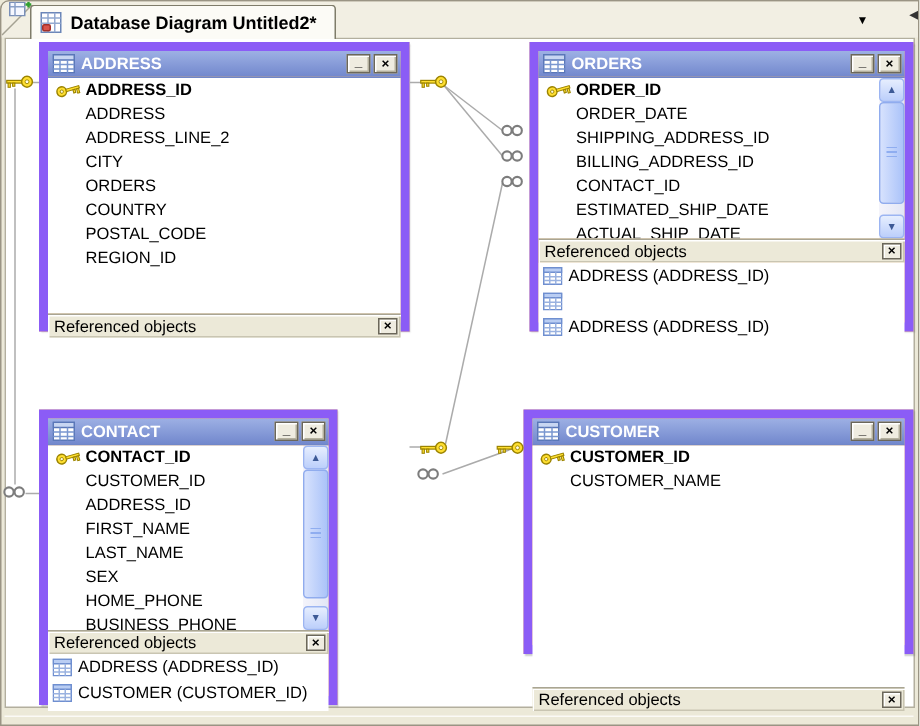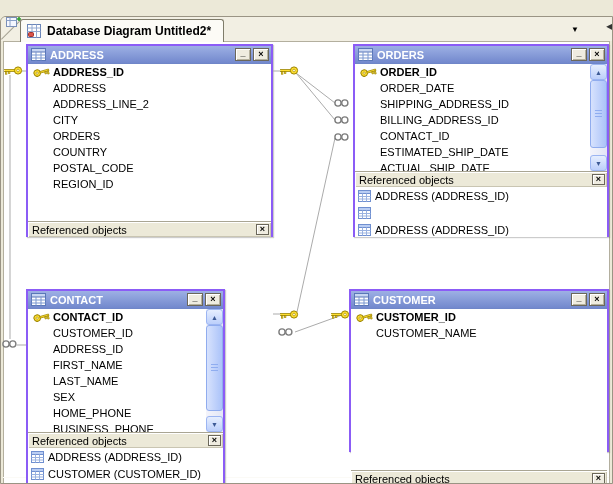--- a/index.html
+++ b/index.html
@@ -1,32 +1,32 @@
 <!DOCTYPE html>
 <html><head>
 <meta charset="utf-8">
 <style>
   html,body{margin:0;padding:0;}
   body{width:613px;height:484px;position:relative;font-family:"Liberation Sans",sans-serif;background:#ece9d8;overflow:hidden;}
-  .screen{position:absolute;inset:0;border:1px solid #9a9484;border-radius:6px 0 0 0;background:#ece9d8;overflow:hidden;margin-top:16px;}
+  .screen{position:absolute;inset:0;border:1px solid #9a9484;border-radius:6px 0 0 0;background:#ece9d8;overflow:hidden;}
 
   
   .tabstrip{position:absolute;left:0;top:0;right:0;height:24px;background:#f2efe3;z-index:30;}
   .diag{position:absolute;left:0;top:22px;width:28px;height:1px;background:#a5a293;transform-origin:0 0;transform:rotate(-45deg);}
   .newicon{position:absolute;left:5px;top:0;}
   .tab{position:absolute;left:19px;top:2px;height:23px;padding:0 12px 0 5px;background:#fcfbf6;border:1px solid #7f7c6a;border-bottom:none;border-radius:3px 3px 0 0;display:flex;align-items:center;gap:5px;font-weight:bold;font-size:12px;color:#000;box-sizing:border-box;}
   .caret{position:absolute;right:33px;top:8px;font-size:8px;color:#000;cursor:default;}
   .ptri{position:absolute;right:0;top:3px;width:8px;height:16px;overflow:hidden;font-size:11px;color:#333;}
 
   
   .canvas{position:absolute;left:2px;top:24px;width:607px;height:447px;background:#fff;border:1px solid #b3af9e;box-sizing:border-box;z-index:1;}
   .bottom-highlight{position:absolute;left:2px;right:3px;bottom:5px;height:1px;background:#fbfaf6;z-index:2;}
 
   
-  .twin{position:absolute;box-sizing:border-box;border:2px solid #8b5cf6;background:#fdba74;z-index:10;box-shadow:1px 1px 1px rgba(110,110,110,.35);padding-left:13px;}
+  .twin{position:absolute;box-sizing:border-box;border:6px solid #8b5cf6;background:#fdba74;z-index:10;box-shadow:1px 1px 1px rgba(110,110,110,.35);padding-left:13px;}
   #win-address{left:25px;top:27px;width:247px;height:193px;}
   #win-orders{left:352px;top:27px;width:256px;height:193px;}
   #win-contact{left:25px;top:272px;width:199px;height:197px;}
   #win-customer{left:348px;top:272px;width:260px;height:163px;}
 
   .titlebar{position:absolute;left:0;right:0;top:0;height:18px;background:linear-gradient(#9db0e4,#7288cd);border-bottom:1px solid #6f86c8;display:flex;align-items:center;gap:4px;padding:0 2px 0 3px;box-sizing:border-box;}
   .titlebar .ttl{flex:1;color:#fff;font-weight:bold;font-size:11px;white-space:nowrap;overflow:hidden;}
   .winbtns{display:flex;gap:2px;}
   .cbtn{width:16px;height:13px;background:#efece0;border:1px solid #6b675a;box-shadow:inset 1px 1px 0 #fff,inset -1px -1px 0 #b5b19e;font-size:9px;font-weight:bold;color:#000;display:flex;align-items:center;justify-content:center;line-height:1;cursor:default;box-sizing:border-box;}
   .cbtn.min{align-items:flex-end;padding-bottom:2px;}

